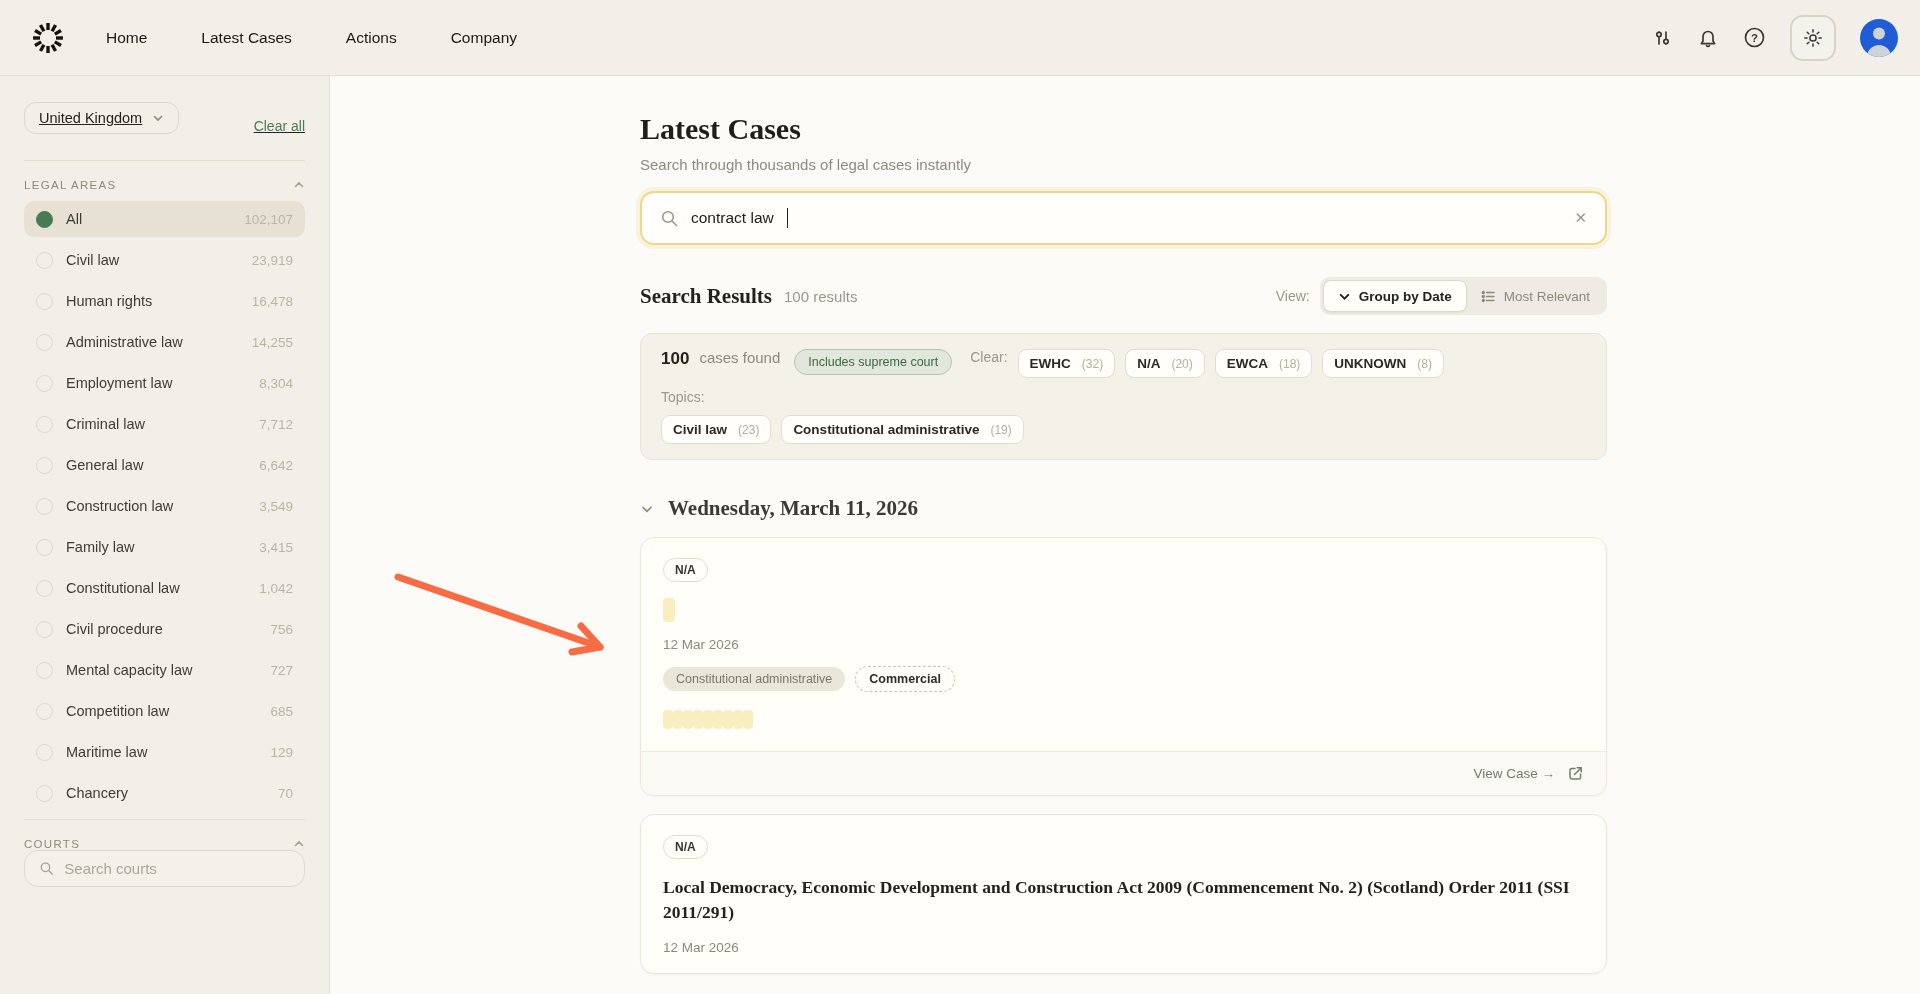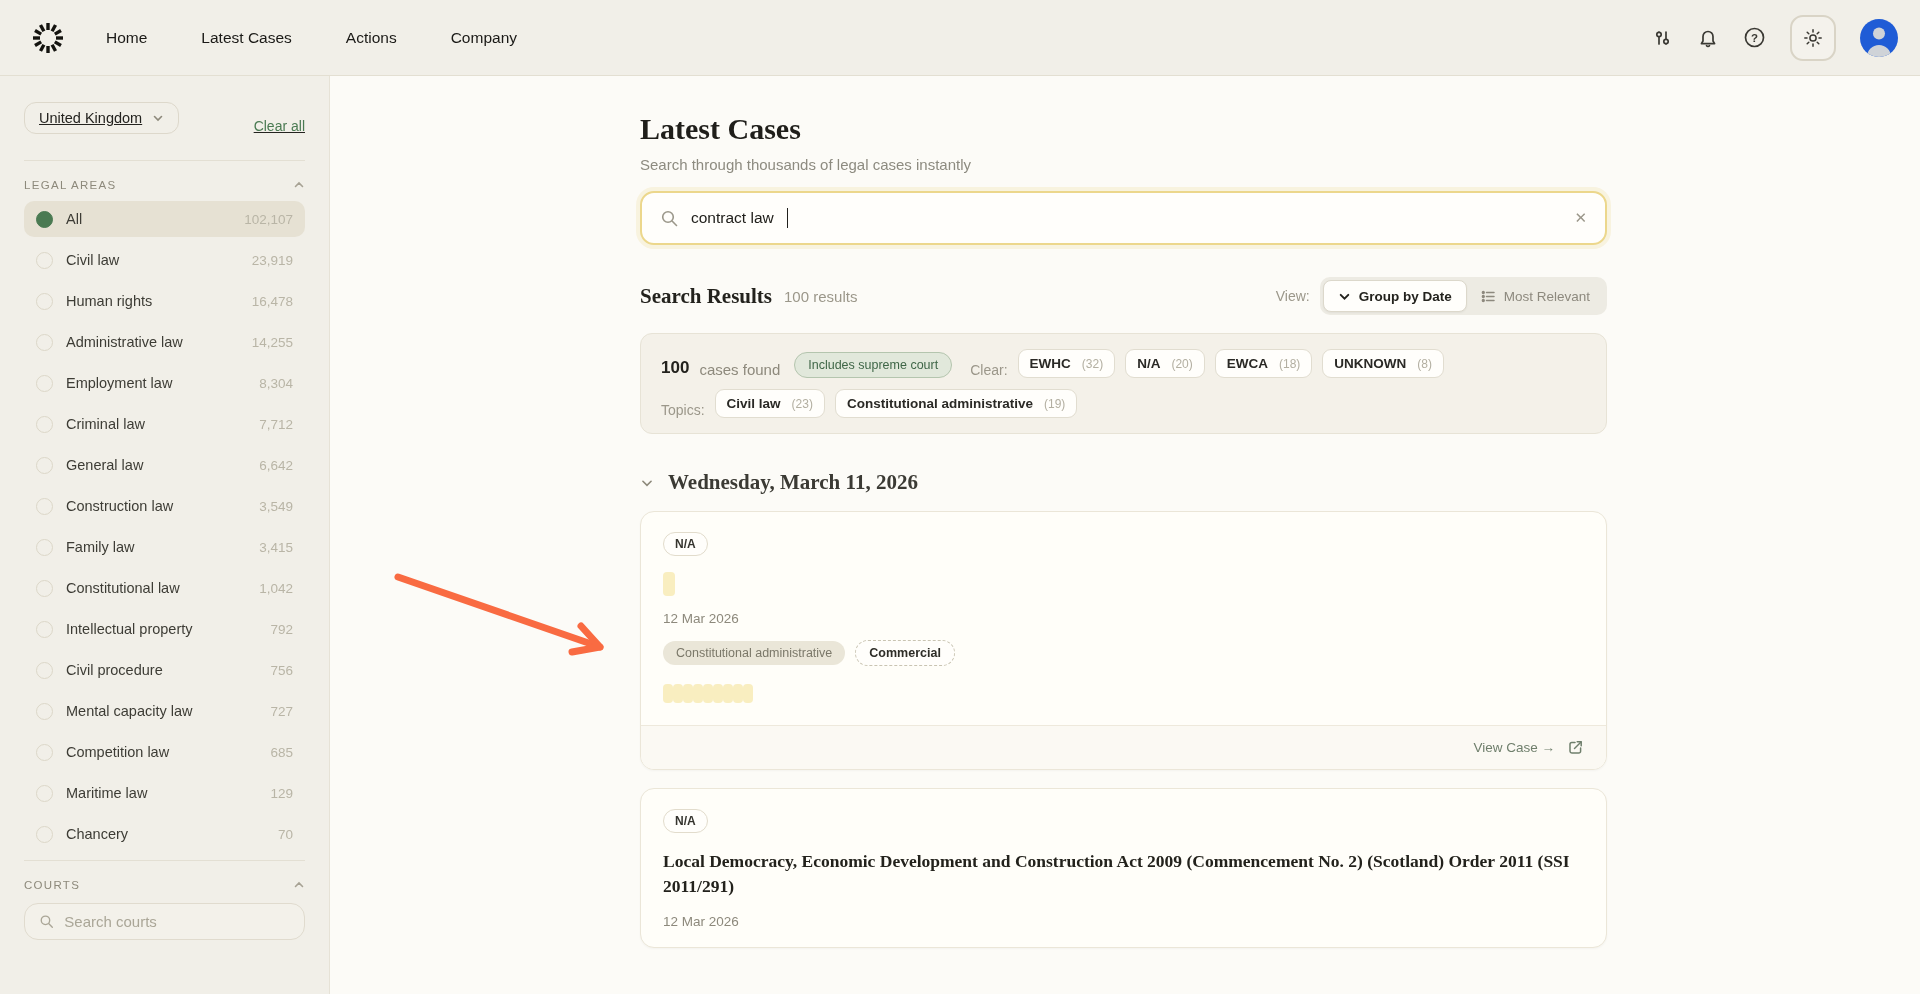--- a/index.html
+++ b/index.html
@@ -58,21 +58,21 @@
   .area-row {
     display:flex; align-items:center; gap:13px; height:36px; margin-bottom:5px;
     padding:0 12px; border-radius:10px; cursor:pointer;
   }
   .area-row.selected { background:#e6e1d3; }
   .radio { width:17px; height:17px; border-radius:50%; border:1.5px solid #dcd7c8; flex:0 0 17px; }
   .area-row.selected .radio { background:var(--accent-green,#4a7a52); border-color:var(--accent-green,#4a7a52); }
   .area-label { font-size:14.5px; color:#3d3c35; }
   .area-count { margin-left:auto; font-size:13.5px; color:#b9b5a6; }
   .courts-search {
-    margin-top:12px; width:100%; display:flex; align-items:flex-end; gap:10px;
+    width:100%; display:flex; align-items:flex-end; gap:10px;
     border:1px solid #e0dbce; border-radius:14px; padding:9px 14px; background:#f3f1ea;
   }
   .courts-search input {
     border:none; outline:none; background:transparent; font-size:15px; width:100%;
     font-family:"Liberation Sans", sans-serif; color:#3d3c35;
   }
   .courts-search input::placeholder { color:#aaa697; }
 
   
   .page-title { font-size:30px; font-weight:700; color:#1f1e1a; }
@@ -103,22 +103,22 @@
   .seg-btn.active {
     background:#fffefb; border:1px solid #dcd8cb; color:#23221d; font-weight:600;
     box-shadow:0 1px 2px rgba(0,0,0,0.05);
   }
 
   
   .summary-box {
     margin-top:18px; background:#f4f1e9; border:1px solid #e7e3d6; border-radius:12px;
     padding:15px 20px;
   }
-  .sum-row { display:flex; align-items:flex-end; flex-wrap:wrap; gap:10px; }
-  .sum-row + .sum-row { margin-top:11px; }
+  .sum-row { display:flex; align-items:flex-start; flex-wrap:wrap; gap:10px; }
+  .sum-row + .sum-row { margin-top:11px;flex-direction:column; }
   .sum-count { font-size:17px; font-weight:700; color:#23221d; }
   .sum-label { font-size:15px; color:#8d897c; margin-right:4px; }
   .badge-green {
     font-size:12.5px; color:#3f6647; background:#e1e8db; border:1px solid #b4c5ae;
     border-radius:999px; padding:5px 13px;
   }
   .filter-label { font-size:14px; color:#9b978a; margin-left:8px; }
   .pill {
     display:inline-flex; align-items:center; gap:11px; background:#fffefb;
     border:1px solid #e1ddd0; border-radius:9px; padding:6px 11px; cursor:pointer;
@@ -301,25 +301,20 @@
           <span class="area-label">Family law</span>
           <span class="area-count">3,415</span>
         </div>
         <div class="area-row">
           <span class="radio"></span>
           <span class="area-label">Constitutional law</span>
           <span class="area-count">1,042</span>
         </div>
         <div class="area-row">
           <span class="radio"></span>
-          <span class="area-label">Intellectual property</span>
-          <span class="area-count">792</span>
-        </div>
-        <div class="area-row">
-          <span class="radio"></span>
           <span class="area-label">Civil procedure</span>
           <span class="area-count">756</span>
         </div>
         <div class="area-row">
           <span class="radio"></span>
           <span class="area-label">Mental capacity law</span>
           <span class="area-count">727</span>
         </div>
         <div class="area-row">
           <span class="radio"></span>

